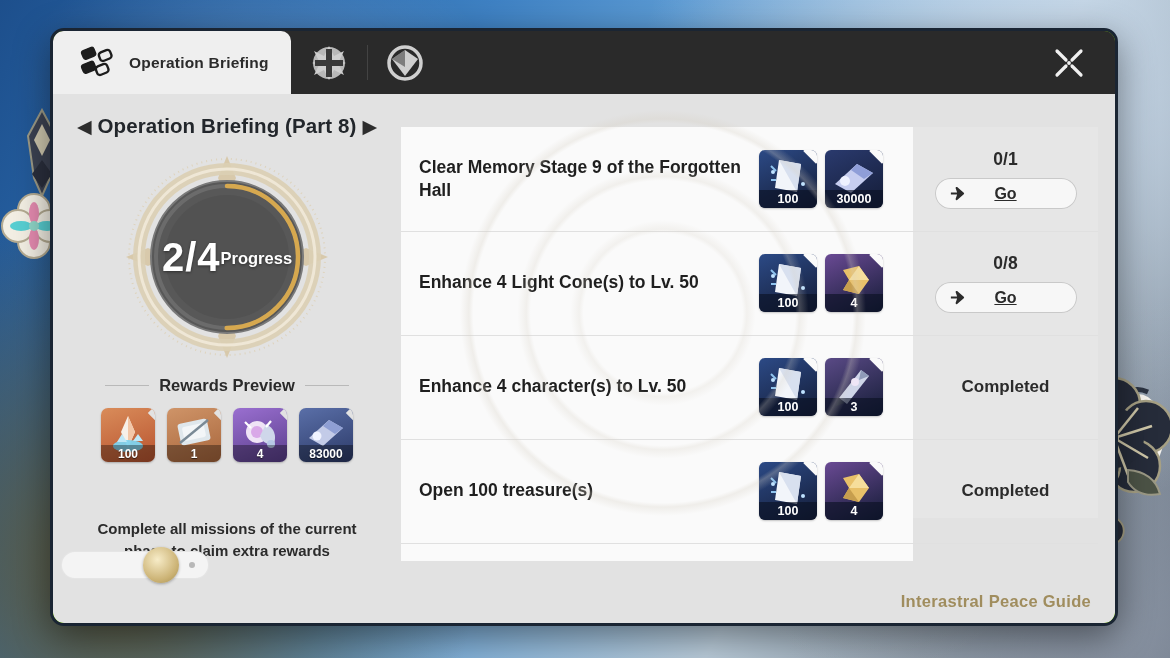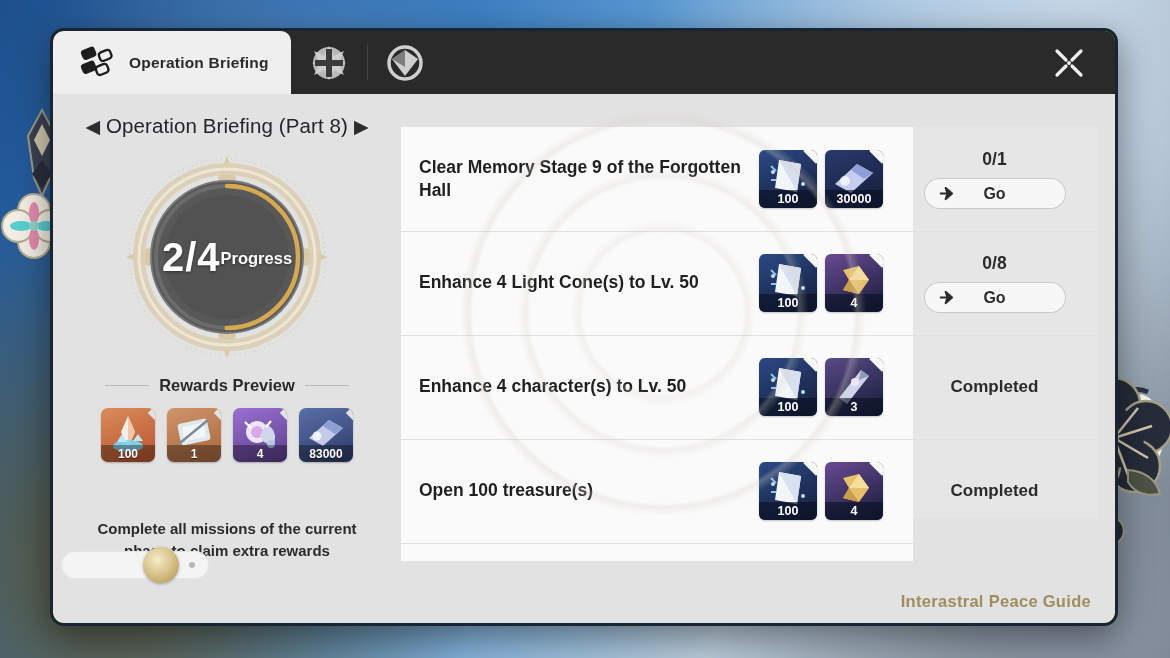--- a/index.html
+++ b/index.html
@@ -94,21 +94,21 @@
   
   #sidebar {
     position: absolute; left: 0; top: 0; width: 348px; bottom: 0;
     padding-top: 16px;
   }
   #breadcrumb {
     display: flex; align-items: center; justify-content: center;
     gap: 6px; margin-top: 4px;
   }
   #breadcrumb .arr { font-size: 19px; color: #2d2d2d; line-height: 1; cursor:pointer; }
-  #breadcrumb .ttl { font-size: 20.5px; font-weight: normal; color: #22262b; letter-spacing: .1px; }
+  #breadcrumb .ttl { font-size: 20.5px; font-weight: bold; color: #22262b; letter-spacing: .1px; }
 
   
   #dial-wrap {
     position: relative; width: 206px; height: 206px;
     margin: 16px auto 0;
   }
   #dial-deco { position:absolute; inset:0; }
   #dial-txt {
     position:absolute; inset:0;
     display:flex; flex-direction:row; align-items:center; justify-content:center;
@@ -204,37 +204,37 @@
     background: rgba(10,16,34,0.62);
     color:#fff; font-size: 12.5px; font-weight:bold;
     display:flex; align-items:center; justify-content:center;
   }
   .rw .notch {
     position:absolute; right:-8px; top:-8px; width: 18px; height: 18px;
     background: #fafafa; transform: rotate(45deg);
   }
 
   .st-cell {
-    position:absolute; left: 501px; width: 185px; height: 104px;
+    position:absolute; left: 512px; width: 185px; height: 104px;
     display:flex; flex-direction:column; align-items:center; justify-content:center;
     gap: 8px;
   }
   .st-frac { font-size: 17.5px; font-weight: bold; color: #2b2b2b; }
   .st-done { font-size: 17px; font-weight: bold; color: #2b2b2b; }
   .go-btn {
     width: 142px; height: 31px;
     border-radius: 16px;
     background: #f7f7f7;
     box-shadow: inset 0 0 0 1px #c9c9c9;
     display:flex; align-items:center; justify-content:center;
     position: relative;
     cursor: pointer;
   }
   .go-btn .ar { position:absolute; left: 14px; top: 7px; }
-  .go-btn .tx { font-size: 16px; font-weight: bold; color: #2b2b2b; }
+  .go-btn .tx { font-size: 16px; font-weight: bold; color: #2b2b2b; text-decoration: underline; }
 
   #watermark {
     position:absolute; right: 24px; bottom: 12px;
     font-size: 16.5px; font-weight: bold; color: #a08d5e; letter-spacing: .3px;
   }
 
   
   #orn-left { position:absolute; left: -6px; top: 108px; width: 96px; height: 180px; }
   #orn-right { position:absolute; left: 1068px; top: 360px; width: 110px; height: 230px; }
   #mascot { position:absolute; left: 1108px; top: 372px; width: 66px; height: 120px; }

